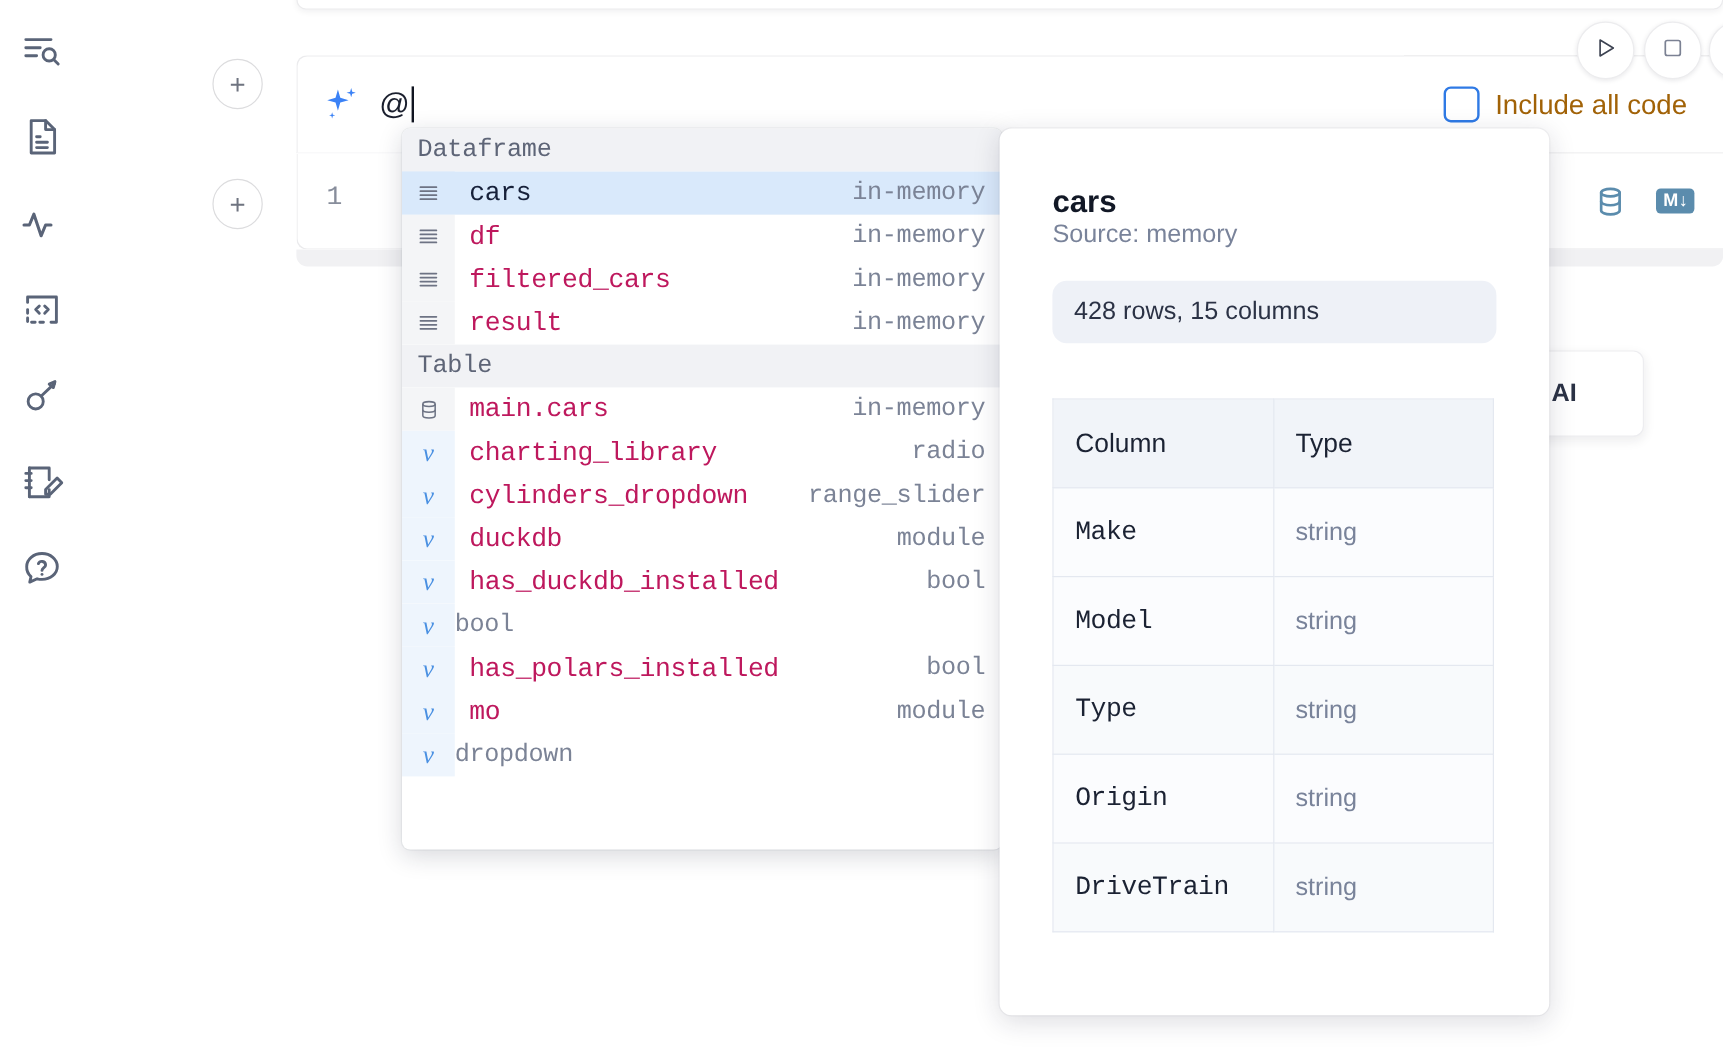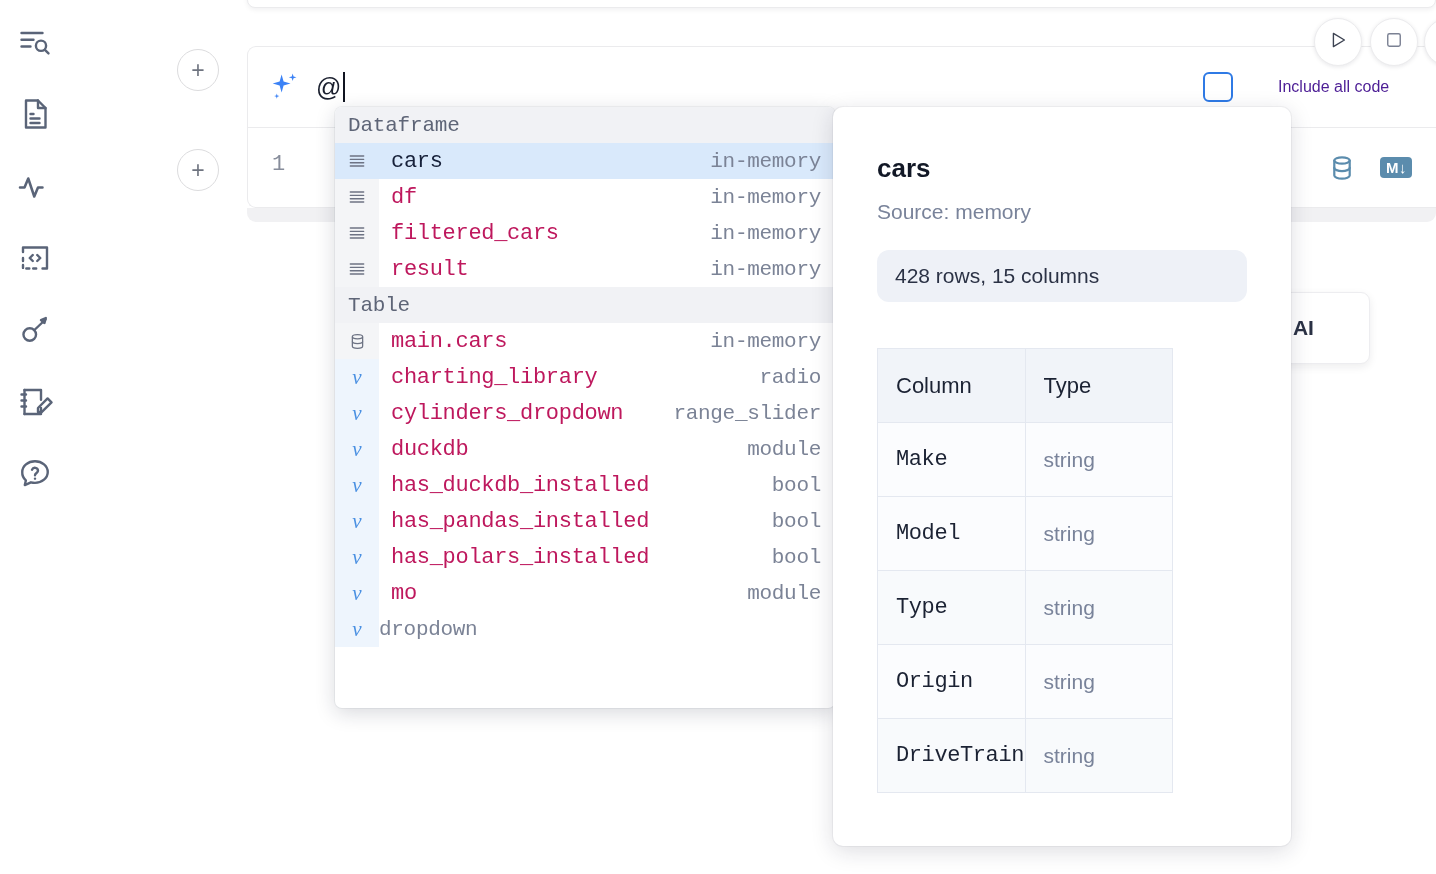--- a/index.html
+++ b/index.html
@@ -73,21 +73,21 @@
     width: 266px; height: 82px;
     background: #ffffff; border: 1px solid #ebebed;
     border-left: none; border-right: none; border-radius: 0;
     display: flex; align-items: center;
   }
   .chk-row { display: flex; align-items: center; gap: 13px; margin-left: 33px; }
   .chk-box {
     width: 30px; height: 30px; border-radius: 6px;
     border: 2.2px solid #2f7ae5; background: #fff;
   }
-  .chk-label { font-size: 16px; color: #4c1d95; white-space: nowrap; margin-left: 32px; }
+  .chk-label { font-size: 23px; color: #a16207; white-space: nowrap; }
 
   
   .circ-btn {
     position: absolute; width: 48px; height: 48px; border-radius: 50%;
     background: #fff; border: 1px solid #ececee;
     box-shadow: 0 1px 4px rgba(20,24,40,.10);
     display: flex; align-items: center; justify-content: center;
   }
   #run-btn  { left: 1314px; top: 18px; }
   #stop-btn { left: 1370px; top: 18px; }
@@ -189,30 +189,30 @@
   
   .detail {
     position: absolute; left: 833px; top: 107px;
     width: 458px; height: 739px;
     background: #ffffff; border-radius: 10px;
     box-shadow: 0 5px 22px rgba(25,30,55,.15), 0 0 0 1px rgba(25,30,55,.045);
     overflow: hidden;
     padding: 46px 44px 0 44px;
   }
   .detail-title { font-size: 26px; font-weight: 700; color: #121826; }
-  .detail-source { margin-top: 16px; font-size: 21px; color: #7a8falt; }
+  .detail-source { font-size: 21px; color: #7a8falt; }
   .detail-source { color: #79839a; }
   .detail-pill {
     margin-top: 26px; height: 52px;
     background: #eef1f7; border-radius: 12px;
     display: flex; align-items: center; padding-left: 18px;
     font-size: 21px; color: #2b3245;
   }
   .detail-table {
-    margin-top: 46px; width: 296px;
+    margin-top: 46px; width: 368px;
     border-collapse: collapse; table-layout: fixed;
   }
   .detail-table th, .detail-table td {
     border: 1px solid #e4e8f0; text-align: left;
     height: 74px; padding-left: 18px; vertical-align: middle;
   }
   .detail-table th {
     background: #f1f4f9; font-weight: 400;
     font-size: 22px; color: #1b2233;
   }
@@ -438,21 +438,20 @@
         <span class="ac-gutter">
           <span class="vsym">v</span>
         </span>
         <span class="ac-name">has_duckdb_installed</span>
         <span class="ac-type">bool</span>
       </div>
       <div class="ac-row var">
         <span class="ac-gutter">
           <span class="vsym">v</span>
         </span>
-        <span class="ac-name">has_pandas_installed</span>
         <span class="ac-type">bool</span>
       </div>
       <div class="ac-row var">
         <span class="ac-gutter">
           <span class="vsym">v</span>
         </span>
         <span class="ac-name">has_polars_installed</span>
         <span class="ac-type">bool</span>
       </div>
       <div class="ac-row var">

